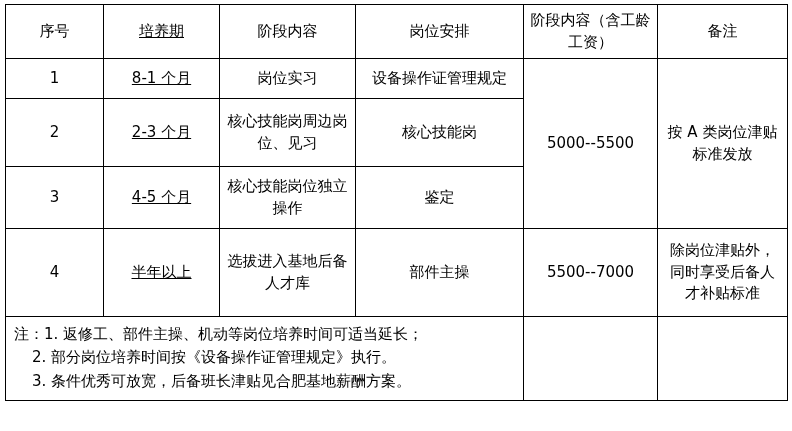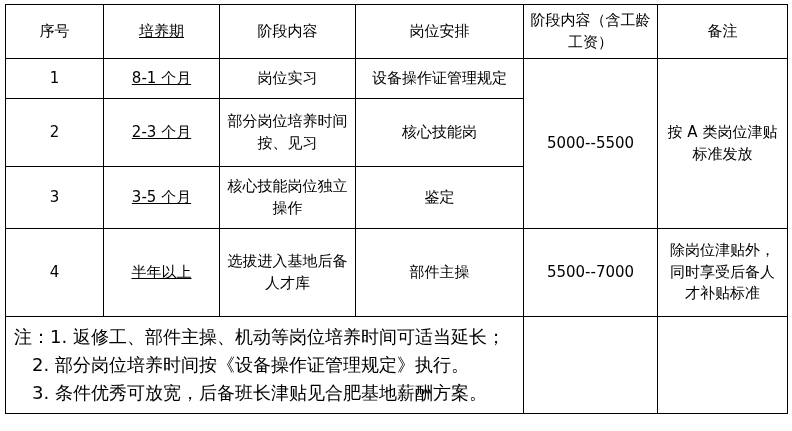--- a/index.html
+++ b/index.html
@@ -48,21 +48,21 @@
   .r3 td { height: 62px; }
   .r4 td { height: 88px; }
 
   .notes-cell {
     text-align: left !important;
     vertical-align: top !important;
     padding: 6px 6px 6px 8px !important;
     height: 84px;
   }
   .notes-line {
-    font-size: 18px;
+    font-size: 15px;
     line-height: 1.55;
     white-space: nowrap;
   }
   .notes-line.indent {
     padding-left: 18px;
   }
   .blank-cell { }
 </style>
 </head>
 <body>
@@ -84,27 +84,27 @@
         <td class="c1">8-1 个月</td>
         <td class="c2">岗位实习</td>
         <td class="c3">设备操作证管理规定</td>
         <td class="c4" rowspan="3">5000--5500</td>
         <td class="c5" rowspan="3">按 A 类岗位津贴标准发放</td>
       </tr>
 
       <tr class="r2">
         <td class="c0">2</td>
         <td class="c1">2-3 个月</td>
-        <td class="c2">部分岗位培养时间按、见习</td>
+        <td class="c2">核心技能岗周边岗位、见习</td>
         <td class="c3">核心技能岗</td>
       </tr>
 
       <tr class="r3">
         <td class="c0">3</td>
-        <td class="c1">3-5 个月</td>
+        <td class="c1">4-5 个月</td>
         <td class="c2">核心技能岗位独立操作</td>
         <td class="c3">鉴定</td>
       </tr>
 
       <tr class="r4">
         <td class="c0">4</td>
         <td class="c1">半年以上</td>
         <td class="c2">选拔进入基地后备人才库</td>
         <td class="c3">部件主操</td>
         <td class="c4">5500--7000</td>

